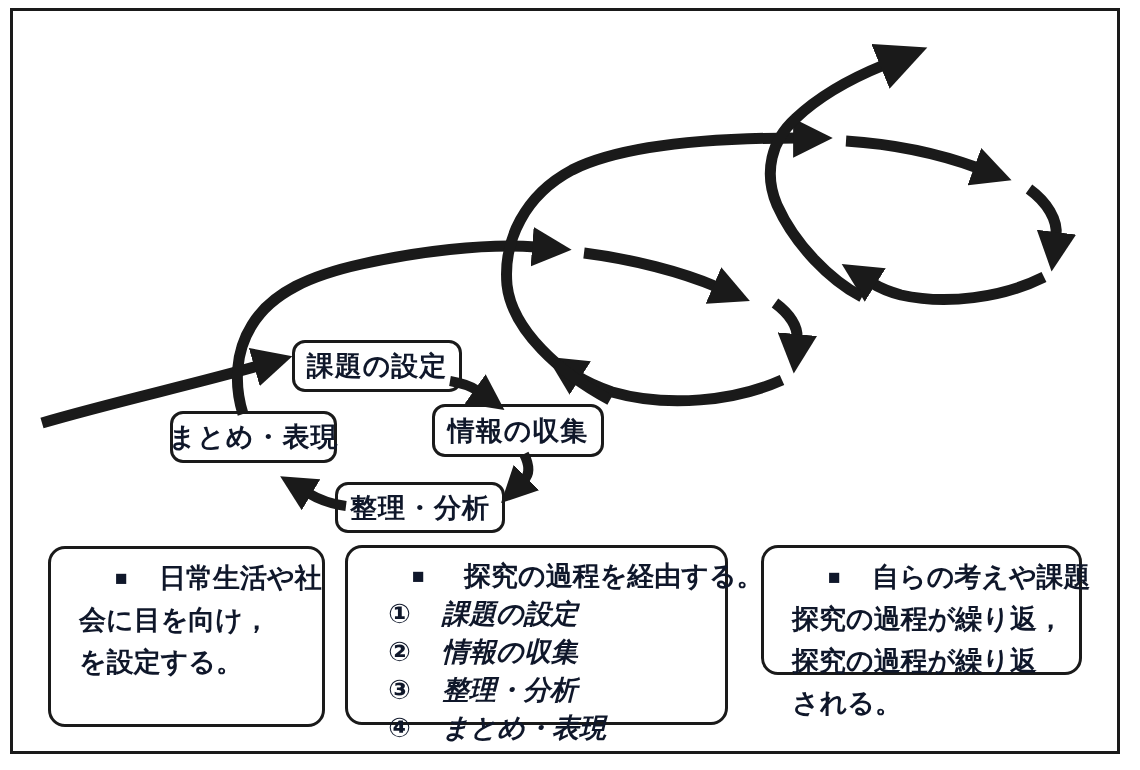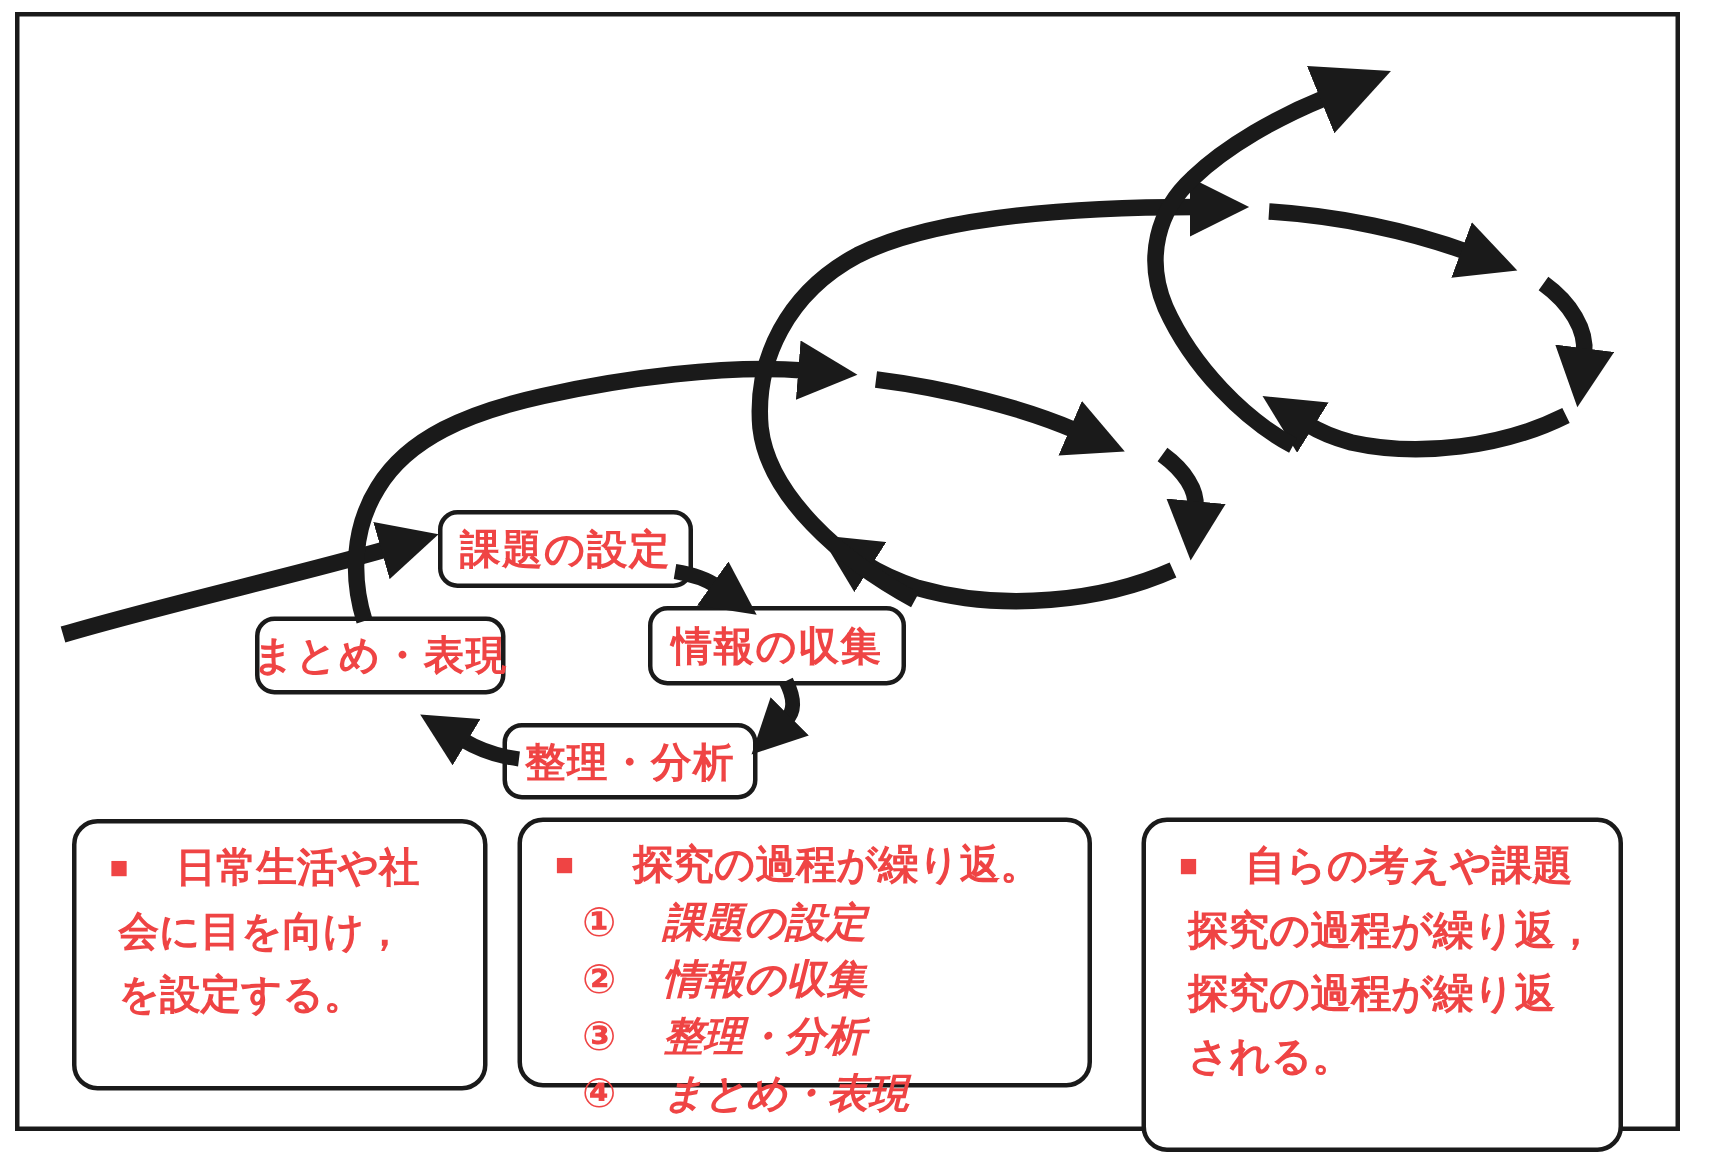--- a/index.html
+++ b/index.html
@@ -1,21 +1,21 @@
 <!DOCTYPE html>
 <html><head>
 <meta charset="utf-8">
 <style>
   html,body{margin:0;padding:0;background:#ffffff;}
   .canvas{
     position:relative;
     width:1140px;height:770px;
     background:#ffffff;
     font-family:"Liberation Sans","DejaVu Sans",sans-serif;
-    color:#ef4444;
+    color:#0f172a;
     overflow:hidden;
   }
   .frame{
     position:absolute;
     left:10px;top:8px;width:1110px;height:746px;
     border:3px solid #1a1a1a;
     background:#ffffff;
     box-sizing:border-box;
     z-index:1;
   }
@@ -42,23 +42,23 @@
   .note{
     position:absolute;z-index:2;
     background:#ffffff;
     border:3px solid #1a1a1a;
     border-radius:17px;
     box-sizing:border-box;
     font-weight:700;
   }
   .note-left  {left:48px; top:546px;width:277px;height:181px;font-size:27px;line-height:42px;padding:8px 6px 8px 0;}
   .note-center{left:345px;top:545px;width:383px;height:180px;font-size:27px;line-height:38px;padding:9px 6px 9px 0;}
-  .note-right {left:761px;top:545px;width:321px;height:223px;font-size:27px;line-height:42px;padding:8px 6px 8px 0;}
+  .note-right {left:761px;top:545px;width:321px;height:130px;font-size:27px;line-height:42px;padding:8px 6px 8px 0;}
   .line{padding-left:28px;white-space:nowrap;}
-  .line.first{padding-left:22px;}
+  .line.first{padding-left:40px;margin-left:24px;}
   .bullet{
     display:inline-block;width:24px;margin-right:20px;
     font-size:21px;vertical-align:2px;
   }
   .note-center .line.first .bullet{margin-right:28px;}
   .note-center .line.item{padding-left:40px;font-style:italic;}
   .num{display:inline-block;width:30px;margin-right:24px;}
 </style>
 </head>
 <body>
@@ -111,21 +111,21 @@
   <div class="note note-left">
     <div class="line first">
       <span class="bullet">■</span><span>日常生活や社</span>
     </div>
     <div class="line">会に目を向け，</div>
     <div class="line">を設定する。</div>
   </div>
 
   <div class="note note-center">
     <div class="line first">
-      <span class="bullet">■</span><span>探究の過程が繰り返。</span>
+      <span class="bullet">■</span><span>探究の過程を経由する。</span>
     </div>
     <div class="line item">
       <span class="num">①</span><span>課題の設定</span>
     </div>
     <div class="line item">
       <span class="num">②</span><span>情報の収集</span>
     </div>
     <div class="line item">
       <span class="num">③</span><span>整理・分析</span>
     </div>

